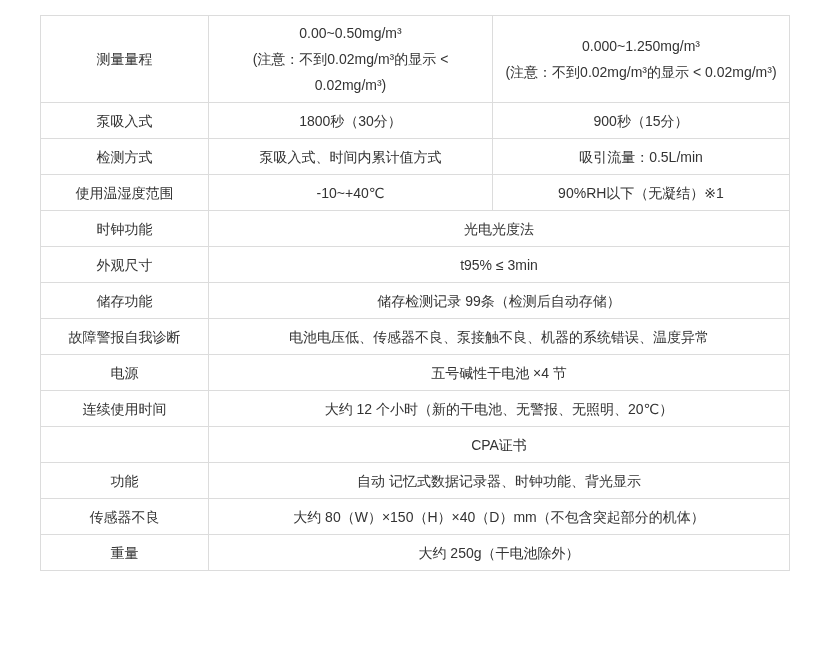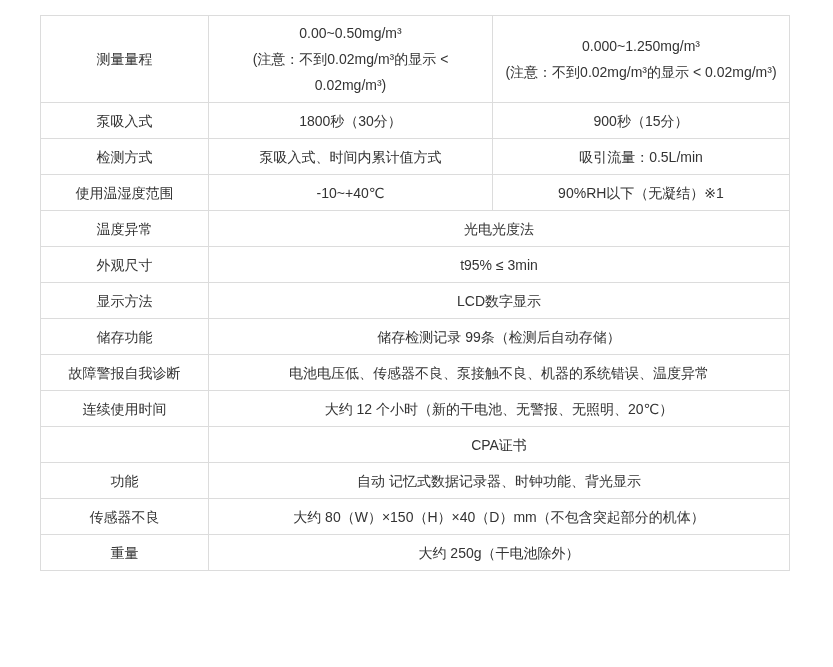--- a/index.html
+++ b/index.html
@@ -69,38 +69,38 @@
           <td class="label-cell">检测方式</td>
           <td class="value-cell">泵吸入式、时间内累计值方式</td>
           <td class="value-cell">吸引流量：0.5L/min</td>
         </tr>
         <tr>
           <td class="label-cell">使用温湿度范围</td>
           <td class="value-cell">-10~+40℃</td>
           <td class="value-cell">90%RH以下（无凝结）※1</td>
         </tr>
         <tr>
-          <td class="label-cell">温度异常</td>
+          <td class="label-cell">时钟功能</td>
           <td class="value-cell" colspan="2">光电光度法</td>
         </tr>
         <tr>
           <td class="label-cell">外观尺寸</td>
           <td class="value-cell" colspan="2">t95% ≤ 3min</td>
-        </tr>
-        <tr>
-          <td class="label-cell">显示方法</td>
-          <td class="value-cell" colspan="2">LCD数字显示</td>
         </tr>
         <tr>
           <td class="label-cell">储存功能</td>
           <td class="value-cell" colspan="2">储存检测记录 99条（检测后自动存储）</td>
         </tr>
         <tr>
           <td class="label-cell">故障警报自我诊断</td>
           <td class="value-cell" colspan="2">电池电压低、传感器不良、泵接触不良、机器的系统错误、温度异常</td>
+        </tr>
+        <tr>
+          <td class="label-cell">电源</td>
+          <td class="value-cell" colspan="2">五号碱性干电池 ×4 节</td>
         </tr>
         <tr>
           <td class="label-cell">连续使用时间</td>
           <td class="value-cell" colspan="2">大约 12 个小时（新的干电池、无警报、无照明、20℃）</td>
         </tr>
         <tr>
           <td class="label-cell"></td>
           <td class="value-cell" colspan="2">CPA证书</td>
         </tr>
         <tr>

